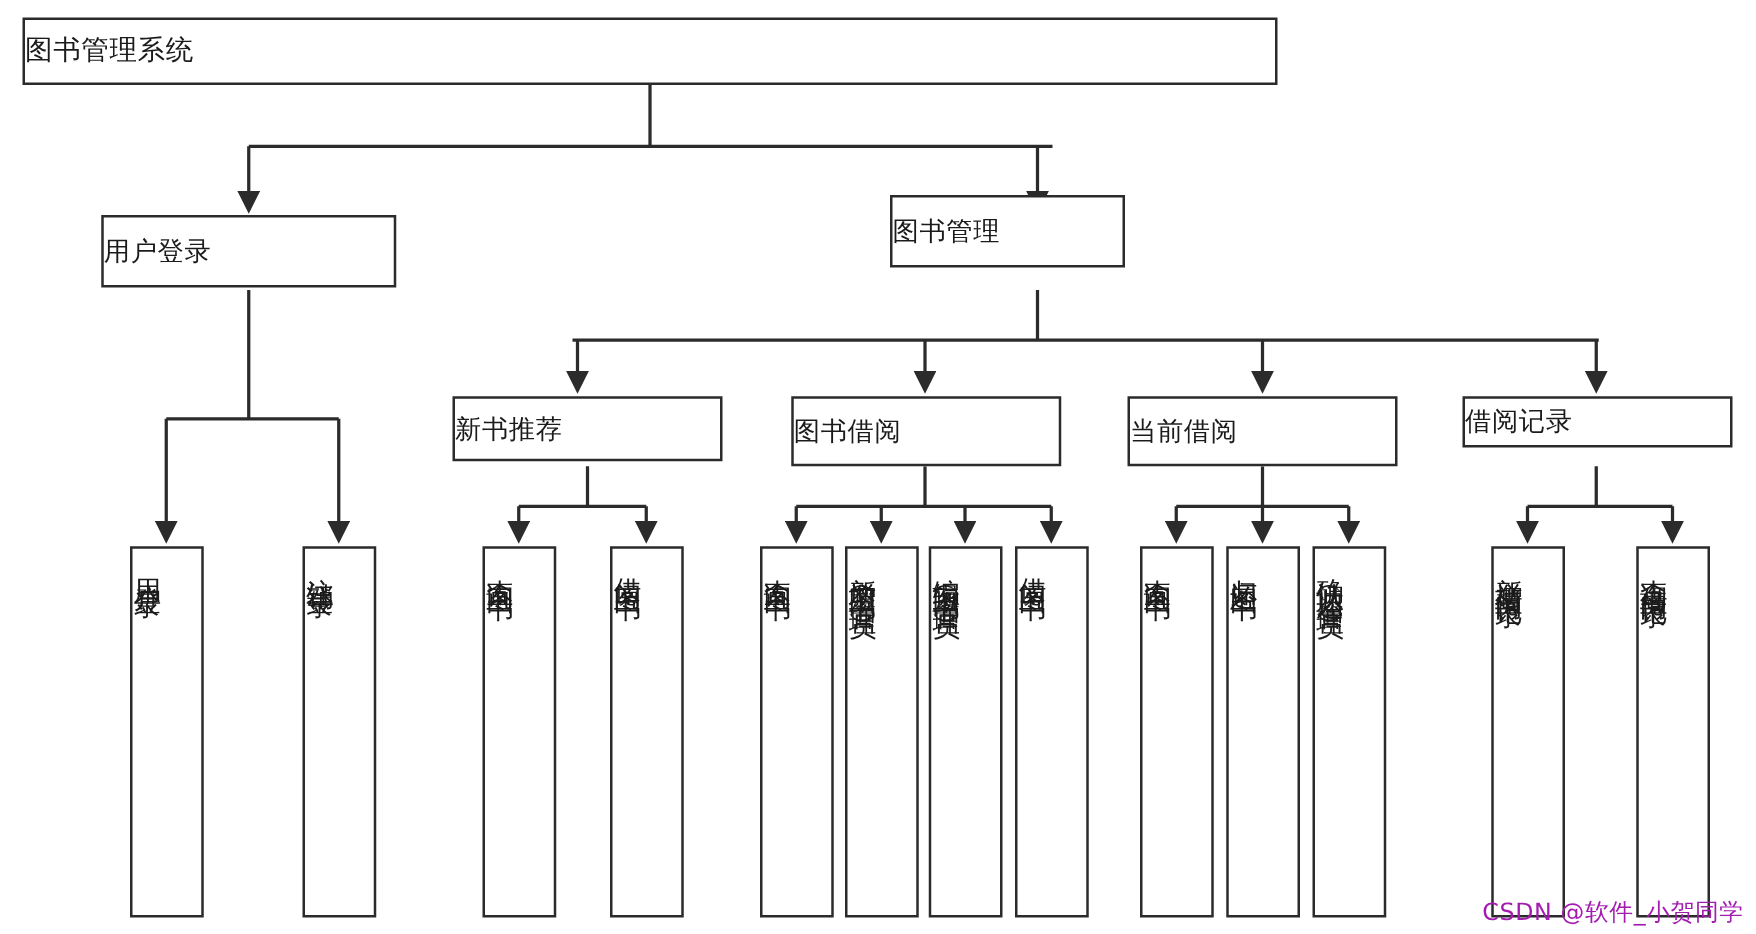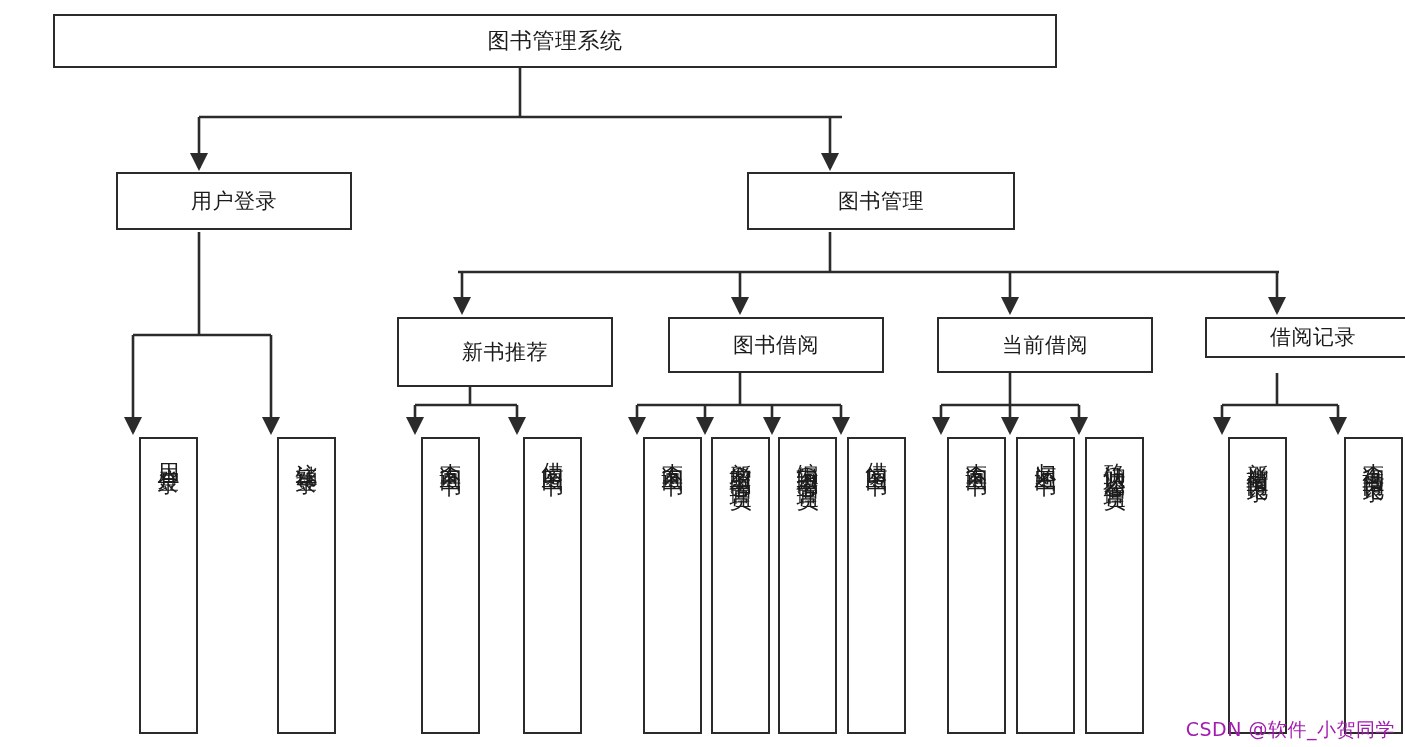--- a/index.html
+++ b/index.html
@@ -26,23 +26,22 @@
     height: 747px;
     pointer-events: none;
   }
   .node {
     position: absolute;
     box-sizing: border-box;
     border: 2px solid #2b2b2b;
     background: #ffffff;
     display: flex;
     align-items: center;
-    justify-content: center;
+    justify-content: flex-start;
     color: #1b1b1b;
-    margin-left: 35px;
   }
   .node .label {
     text-align: center;
     line-height: 1.18;
     letter-spacing: 0.5px;
     white-space: pre;
   }
   
   .node.horiz .label {
     font-size: 21px;
@@ -130,25 +129,25 @@
   </svg>
 
   <div class="node horiz root" style="left:18px; top:14px; width:1004px; height:54px;">
     <span class="label">图书管理系统</span>
   </div>
 
   <div class="node horiz" style="left:81px; top:172px; width:236px; height:58px;">
     <span class="label">用户登录</span>
   </div>
 
-  <div class="node horiz" style="left:712px; top:172px; width:268px; height:58px;">
+  <div class="node horiz" style="left:712px; top:156px; width:188px; height:58px;">
     <span class="label">图书管理</span>
   </div>
 
-  <div class="node horiz" style="left:362px; top:317px; width:216px; height:70px;">
+  <div class="node horiz" style="left:362px; top:317px; width:216px; height:52px;">
     <span class="label">新书推荐</span>
   </div>
 
   <div class="node horiz" style="left:633px; top:317px; width:216px; height:56px;">
     <span class="label">图书借阅</span>
   </div>
 
   <div class="node horiz" style="left:902px; top:317px; width:216px; height:56px;">
     <span class="label">当前借阅</span>
   </div>

